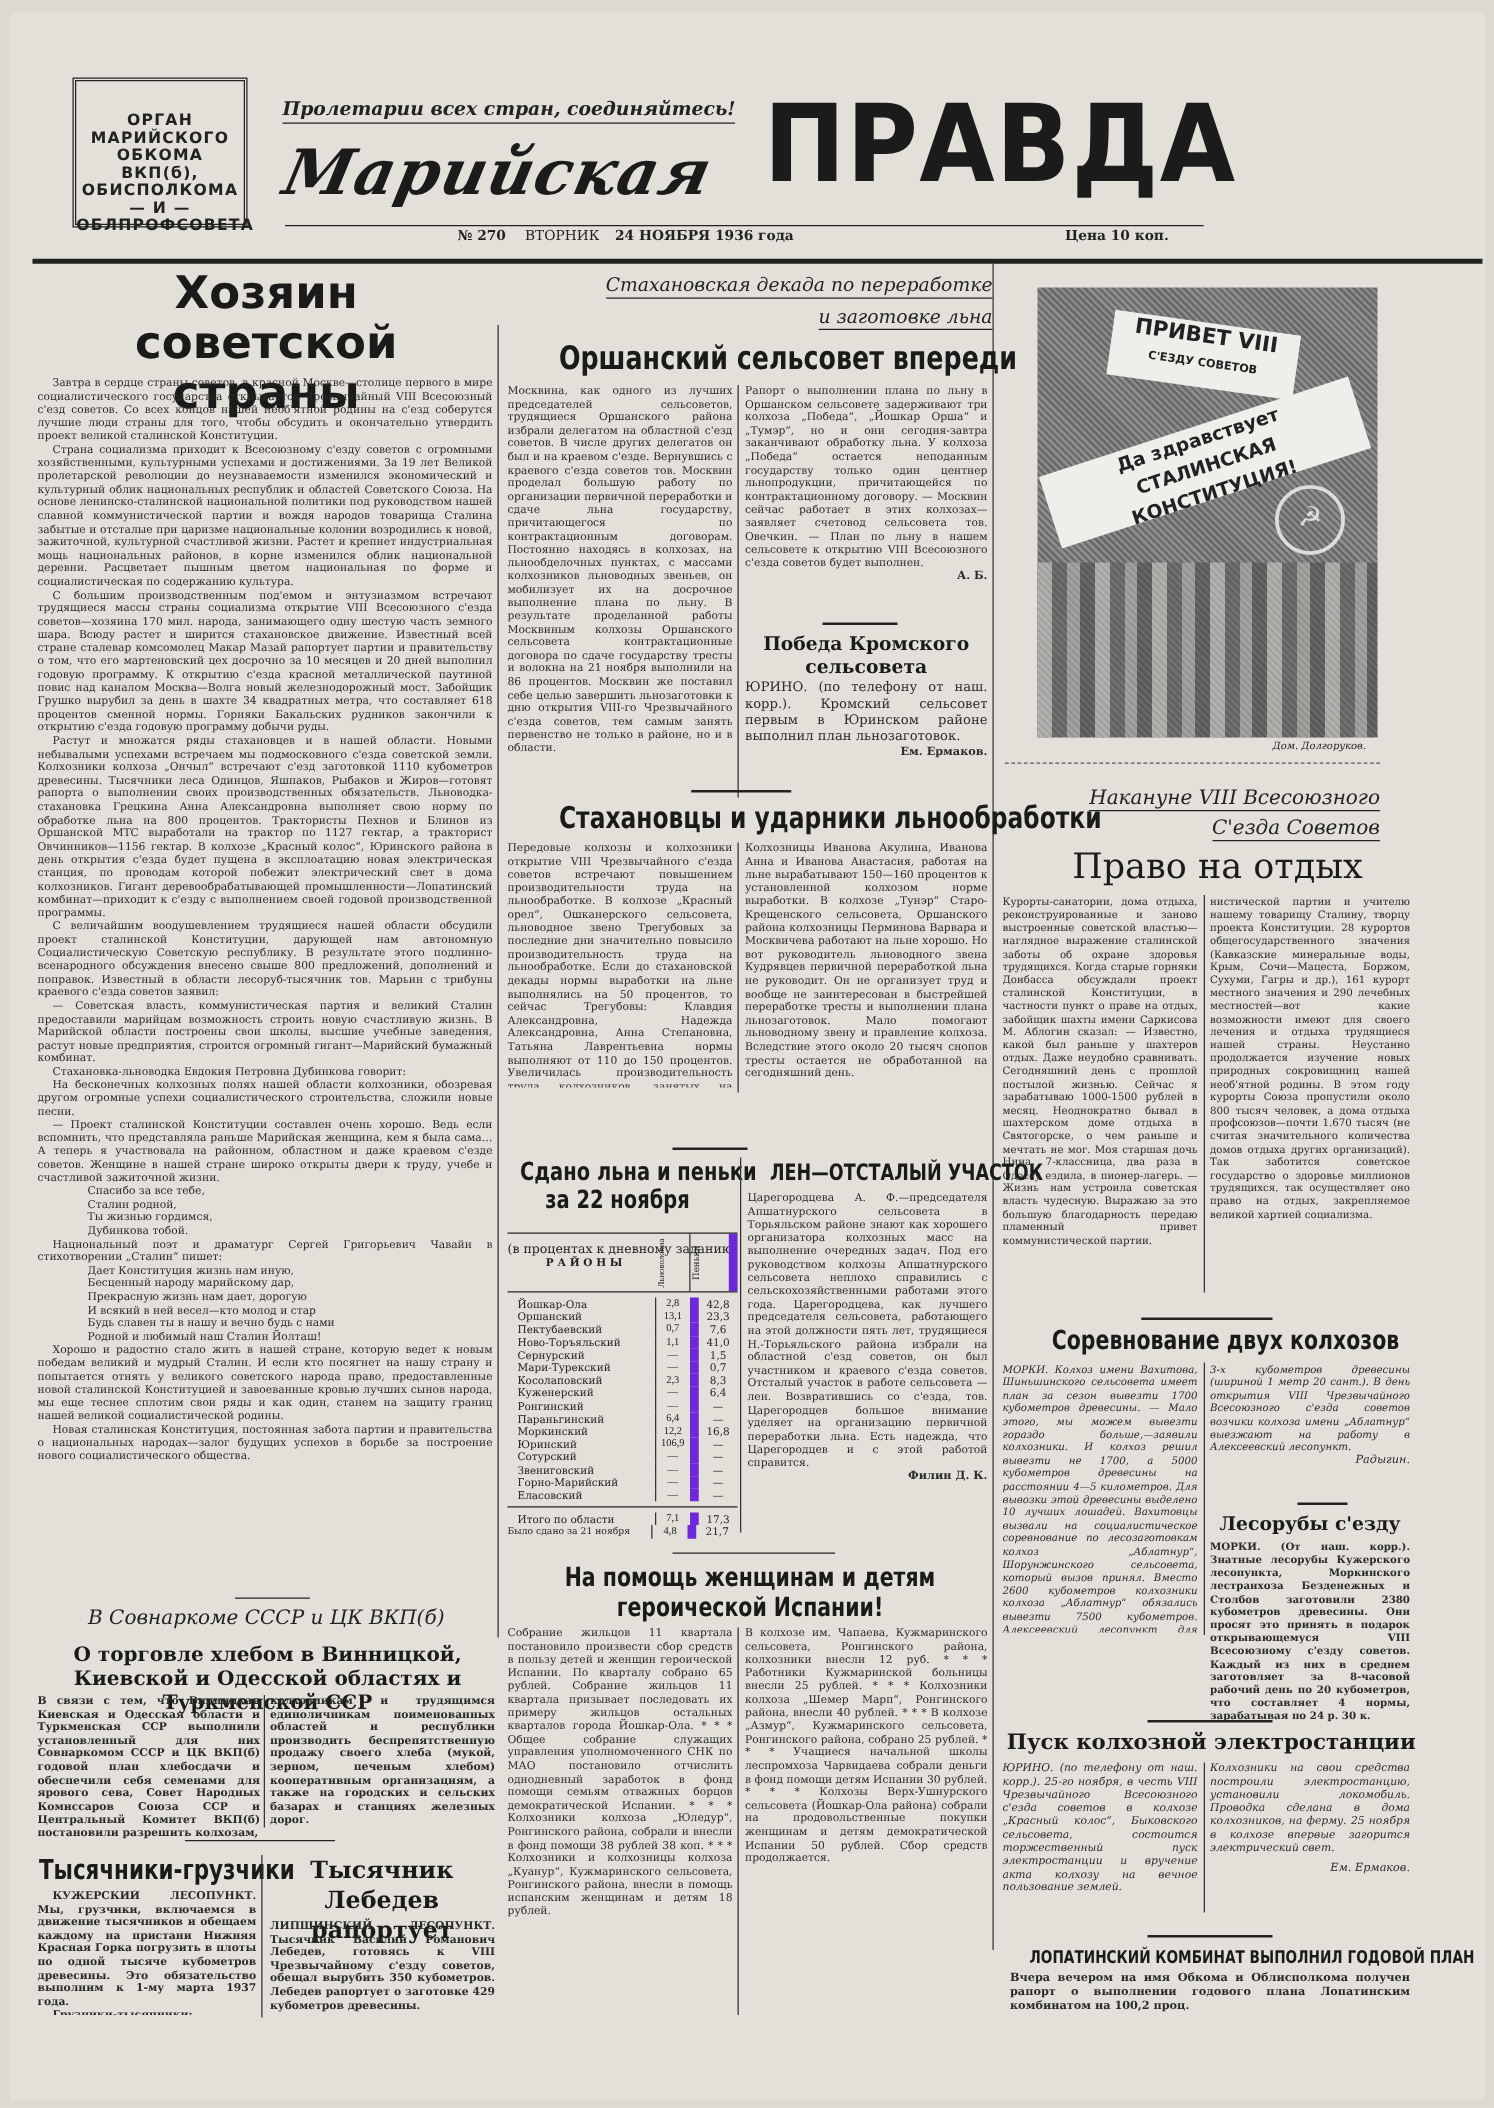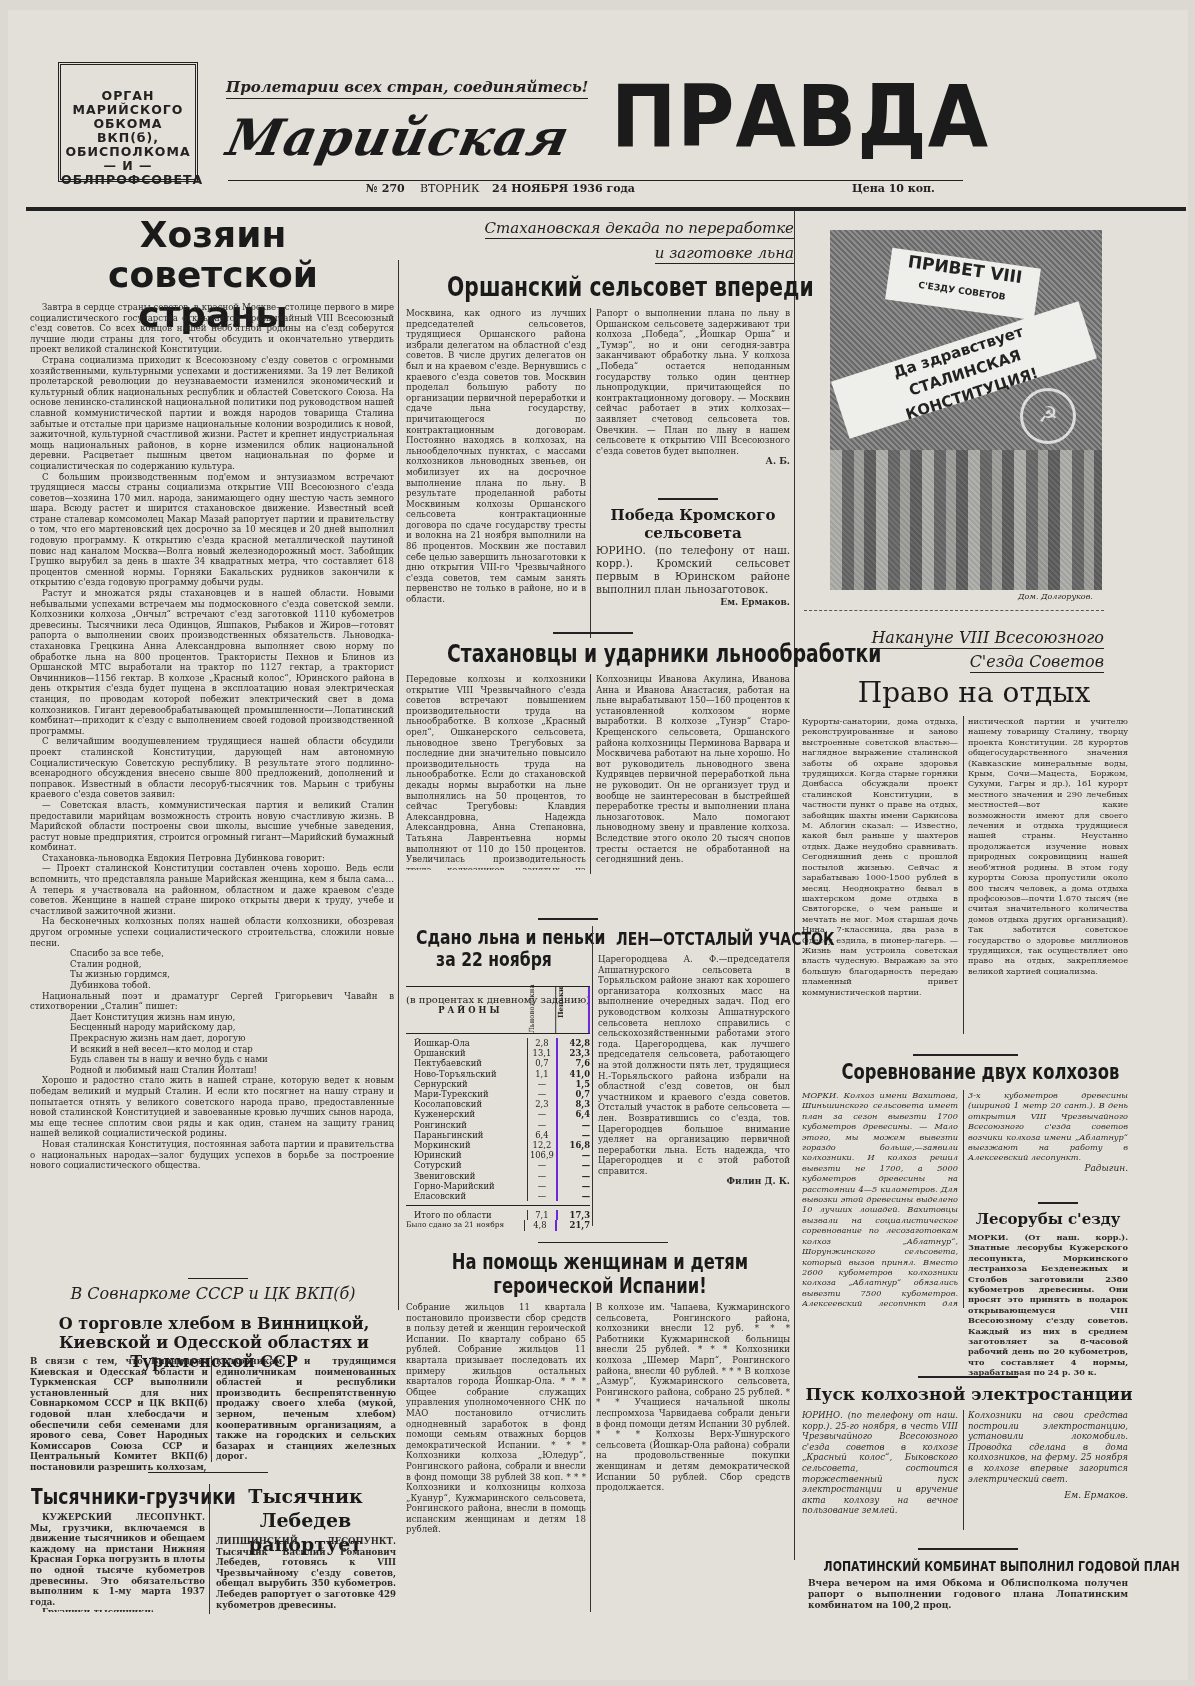--- a/index.html
+++ b/index.html
@@ -21,22 +21,22 @@
   .hl-cond{font-family:"DejaVu Sans",sans-serif;font-weight:bold;text-align:center;transform:scaleX(0.78);transform-origin:center;white-space:nowrap;color:#1a1a1a;}
   .text{font-size:8.6px;line-height:10.6px;text-align:justify;color:#2a2a2a;}
   .text p{margin:0;text-indent:12px;}
   .ital{font-style:italic;}
   .rubric{font-style:italic;font-size:15px;border-bottom:1.5px solid #222;padding-bottom:1px;display:inline-block;}
   .sig{text-align:right;font-weight:bold;font-size:9px;}
   .short-rule{border-top:2px solid #222;width:90px;}
   .table{font-size:8.4px;line-height:10.2px;}
   .table .row{display:flex;}
   .table .c1{width:120px;padding-left:8px;white-space:nowrap;overflow:hidden;}
-  .table .c2{width:30px;text-align:center;border-left:1px solid #333;}
-  .table .c3{width:34px;text-align:right;border-left:2px solid #6d28d9;font-weight:bold;}
+  .table .c2{width:30px;text-align:center;border-left:1px solid #333;font-family:Liberation Serif, serif;}
+  .table .c3{width:34px;text-align:center;border-left:7px solid #6d28d9;}
   .illus{background:repeating-linear-gradient(45deg,#6a6a6a 0 2px,#8d8d8d 2px 4px);overflow:hidden;}
   .banner{position:absolute;background:#eeeeea;color:#222;font-family:"DejaVu Sans",sans-serif;font-weight:bold;text-align:center;}
 </style>
 </head>
 <body>
 
 <div class="page">
 
   <div class="abs box boxtext organ">
     <div>ОРГАН</div>
@@ -67,22 +67,22 @@
     <div>советской страны</div>
   </div>
   <div class="abs text" style="left:22px;top:292px;width:364px;height:900px;overflow:hidden">
     <p>Завтра в сердце страны советов, в красной Москве—столице первого в мире социалистического государства открывается Чрезвычайный VIII Всесоюзный с'езд советов. Со всех концов нашей необ'ятной родины на с'езд соберутся лучшие люди страны для того, чтобы обсудить и окончательно утвердить проект великой сталинской Конституции.</p>
     <p>Страна социализма приходит к Всесоюзному с'езду советов с огромными хозяйственными, культурными успехами и достижениями. За 19 лет Великой пролетарской революции до неузнаваемости изменился экономический и культурный облик национальных республик и областей Советского Союза. На основе ленинско-сталинской национальной политики под руководством нашей славной коммунистической партии и вождя народов товарища Сталина забытые и отсталые при царизме национальные колонии возродились к новой, зажиточной, культурной счастливой жизни. Растет и крепнет индустриальная мощь национальных районов, в корне изменился облик национальной деревни. Расцветает пышным цветом национальная по форме и социалистическая по содержанию культура.</p>
     <p>С большим производственным под'емом и энтузиазмом встречают трудящиеся массы страны социализма открытие VIII Всесоюзного с'езда советов—хозяина 170 мил. народа, занимающего одну шестую часть земного шара. Всюду растет и ширится стахановское движение. Известный всей стране сталевар комсомолец Макар Мазай рапортует партии и правительству о том, что его мартеновский цех досрочно за 10 месяцев и 20 дней выполнил годовую программу. К открытию с'езда красной металлической паутиной повис над каналом Москва—Волга новый железнодорожный мост. Забойщик Грушко вырубил за день в шахте 34 квадратных метра, что составляет 618 процентов сменной нормы. Горняки Бакальских рудников закончили к открытию с'езда годовую программу добычи руды.</p>
     <p>Растут и множатся ряды стахановцев и в нашей области. Новыми небывалыми успехами встречаем мы подмосковного с'езда советской земли. Колхозники колхоза „Ончыл“ встречают с'езд заготовкой 1110 кубометров древесины. Тысячники леса Одинцов, Яшпаков, Рыбаков и Жиров—готовят рапорта о выполнении своих производственных обязательств. Льноводка-стахановка Грецкина Анна Александровна выполняет свою норму по обработке льна на 800 процентов. Трактористы Пехнов и Блинов из Оршанской МТС выработали на трактор по 1127 гектар, а тракторист Овчинников—1156 гектар. В колхозе „Красный колос“, Юринского района в день открытия с'езда будет пущена в эксплоатацию новая электрическая станция, по проводам которой побежит электрический свет в дома колхозников. Гигант деревообрабатывающей промышленности—Лопатинский комбинат—приходит к с'езду с выполнением своей годовой производственной программы.</p>
     <p>С величайшим воодушевлением трудящиеся нашей области обсудили проект сталинской Конституции, дарующей нам автономную Социалистическую Советскую республику. В результате этого подлинно-всенародного обсуждения внесено свыше 800 предложений, дополнений и поправок. Известный в области лесоруб-тысячник тов. Марьин с трибуны краевого с'езда советов заявил:</p>
     <p>— Советская власть, коммунистическая партия и великий Сталин предоставили марийцам возможность строить новую счастливую жизнь. В Марийской области построены свои школы, высшие учебные заведения, растут новые предприятия, строится огромный гигант—Марийский бумажный комбинат.</p>
     <p>Стахановка-льноводка Евдокия Петровна Дубинкова говорит:</p>
+    <p>На бесконечных колхозных полях нашей области колхозники, обозревая другом огромные успехи социалистического строительства, сложили новые песни.</p>
     <p>— Проект сталинской Конституции составлен очень хорошо. Ведь если вспомнить, что представляла раньше Марийская женщина, кем я была сама… А теперь я участвовала на районном, областном и даже краевом с'езде советов. Женщине в нашей стране широко открыты двери к труду, учебе и счастливой зажиточной жизни.</p>
-    <p>На бесконечных колхозных полях нашей области колхозники, обозревая другом огромные успехи социалистического строительства, сложили новые песни.</p>
     <div style="padding-left:40px;font-size:8.6px">
       <div>Спасибо за все тебе,</div>
       <div>Сталин родной,</div>
       <div>Ты жизнью гордимся,</div>
       <div>Дубинкова тобой.</div>
     </div>
     <p>Национальный поэт и драматург Сергей Григорьевич Чавайн в стихотворении „Сталин“ пишет:</p>
     <div style="padding-left:40px;font-size:8.6px">
       <div>Дает Конституция жизнь нам иную,</div>
       <div>Бесценный народу марийскому дар,</div>

